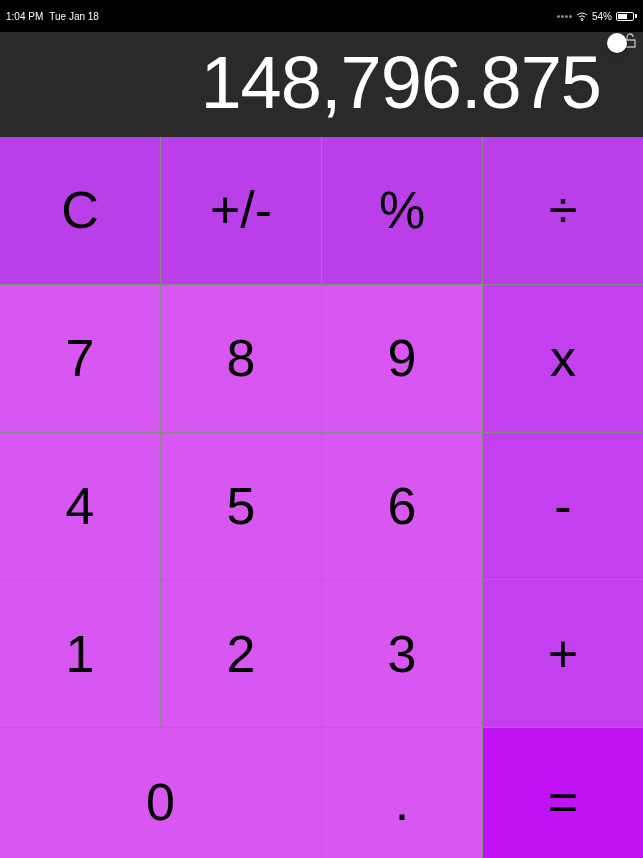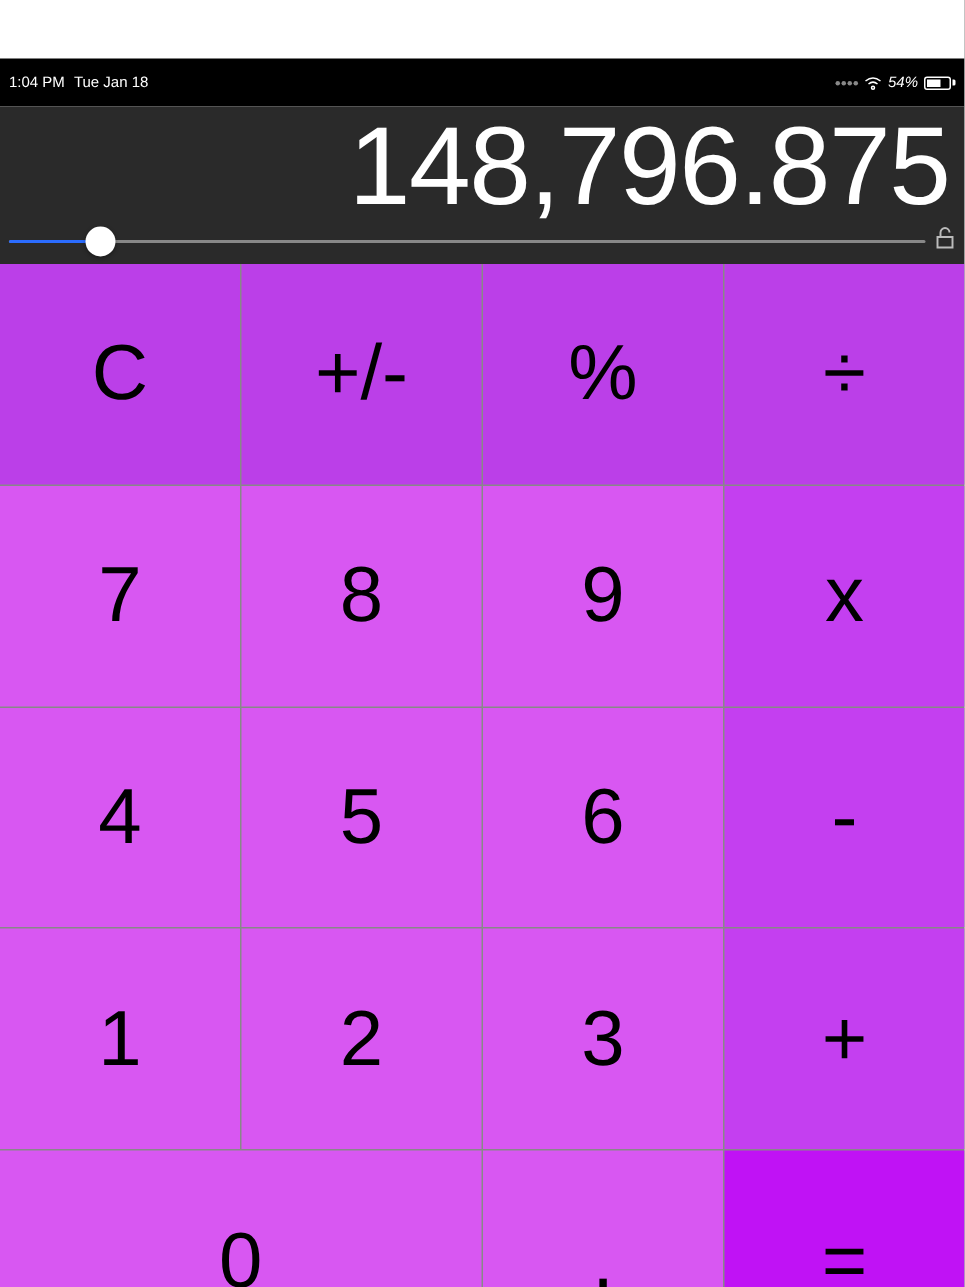--- a/index.html
+++ b/index.html
@@ -12,37 +12,36 @@
     }
     .status-bar {
       height: 15px;
       background: #000;
       color: #fff;
       display: flex;
       justify-content: space-between;
       align-items: center;
       font-size: 10px;
       padding: 16px 6px;
-      margin-top: 39px;
     }
     .status-left { display: flex; gap: 6px; }
-    .status-right { display: flex; align-items: center; gap: 4px; font-style: italic; }
+    .status-right { display: flex; align-items: center; gap: 4px; }
     .signal-dots { display: flex; gap: 1px; align-items: center; }
     .signal-dots span { width: 3px; height: 3px; background: #888; border-radius: 50%; display: inline-block; }
     .wifi-icon svg { display: block; }
     .battery { display: flex; align-items: center; }
     .battery-body { width: 18px; height: 9px; border: 1px solid #fff; border-radius: 2px; position: relative; }
     .battery-fill { position: absolute; left: 1px; top: 1px; bottom: 1px; background: #fff; }
     .battery-tip { width: 2px; height: 4px; background: #fff; margin-left: 1px; border-radius: 0 1px 1px 0; }
 
     .display-area {
       background: #2a2a2a;
       height: 105px;
       display: flex;
-      flex-direction: column;
+      flex-direction: row;
       padding-bottom: 4px;
     }
     .display-value {
       flex: 1;
       color: #fff;
       font-size: 74px;
       font-weight: 400;
       text-align: right;
       padding-right: 10px;
       line-height: 1;

